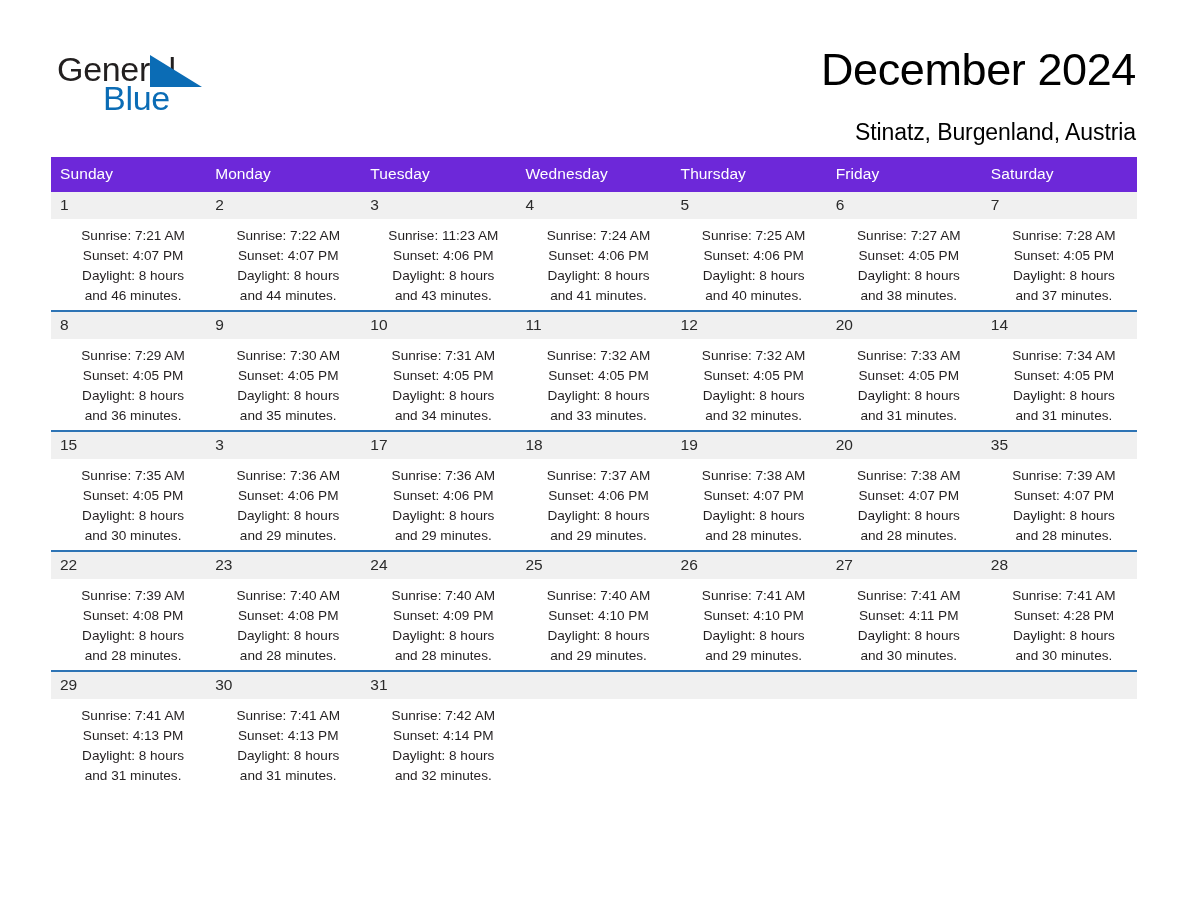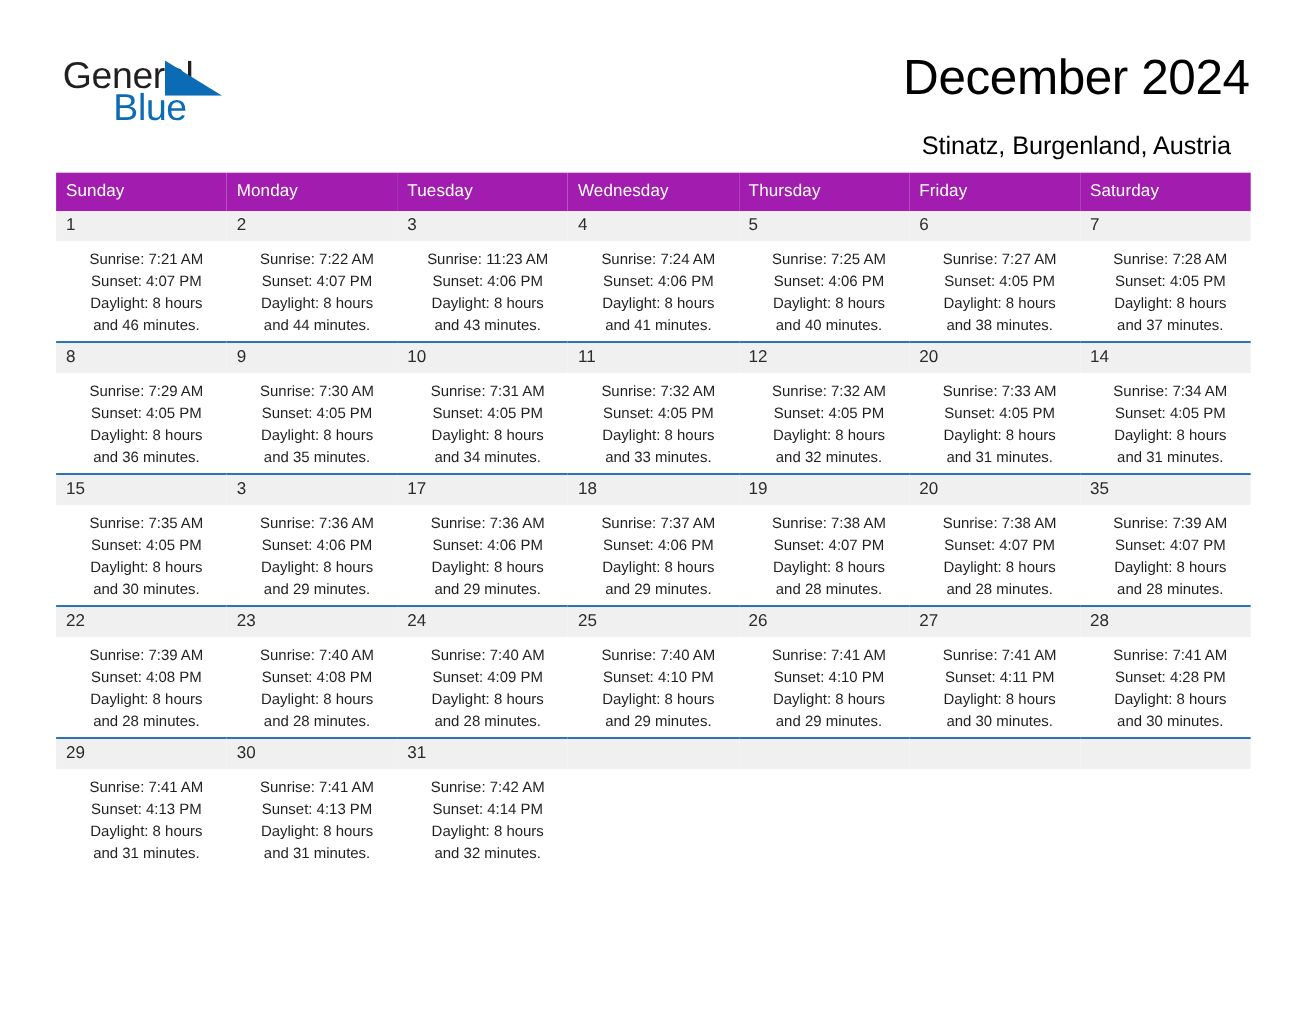--- a/index.html
+++ b/index.html
@@ -57,21 +57,21 @@
     top: 29px;
     font-size: 34px;
     color: #0b6cb5;
     line-height: 1;
     letter-spacing: -0.3px;
   }
   .title-block {
     position: absolute;
     right: 52px;
     top: 46px;
-    text-align: center;
+    text-align: right;
   }
   .month-title {
     font-size: 45px;
     font-weight: normal;
     color: #000000;
     line-height: 1.05;
     margin: 0;
     letter-spacing: -0.4px;
   }
   .location {
@@ -84,21 +84,21 @@
   
   .calendar {
     position: absolute;
     left: 51px;
     top: 157px;
     width: 1086px;
     border-collapse: collapse;
     table-layout: fixed;
   }
   .calendar th {
-    background: #a21caf;
+    background: #6d28d9;
     color: #ffffff;
     font-weight: normal;
     font-size: 15.5px;
     text-align: left;
     padding: 8px 0 9px 9px;
     height: 16px;
     letter-spacing: 0.1px;
   }
   .week-row > td {
     vertical-align: top;

